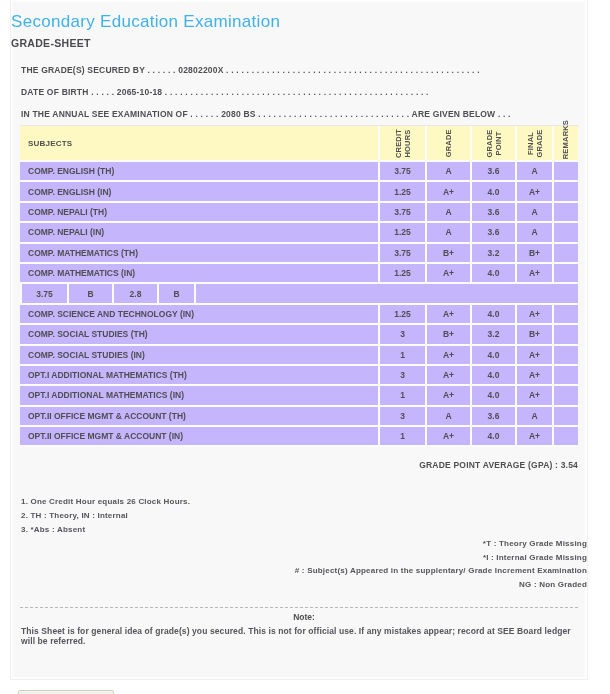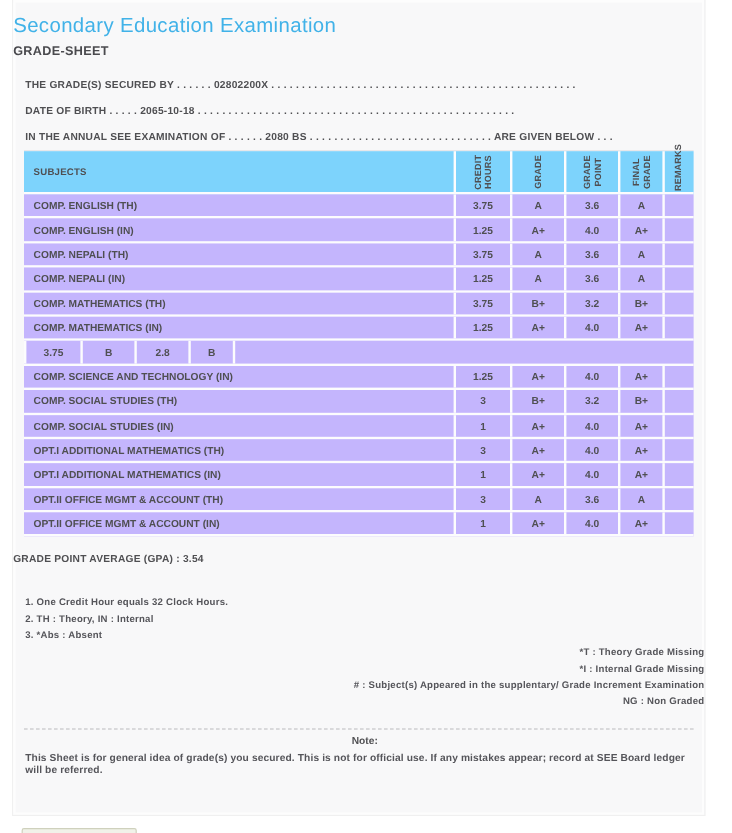--- a/index.html
+++ b/index.html
@@ -9,31 +9,31 @@
           background:#f8f8f9; box-shadow: inset 0 0 0 2px #fdfdfd, 0 0 0 1px #f0f0f0; }
   .title { margin-top:12px; font-size:17px; letter-spacing:.3px;
            color:#41b2e8; font-weight:500; }
   .subtitle { margin-top:5px; text-align:left; font-size:10.5px; font-weight:700;
               color:#4a4a4e; letter-spacing:.3px; }
   .info { margin-top:10px; }
   .info-line { height:22px; line-height:22px; padding:0 10px; font-size:8.5px; font-weight:700;
                color:#4f4f52; white-space:nowrap; overflow:hidden; letter-spacing:.2px; }
   
   .gtable { width:558px; margin-left:9px; border-top:1px solid #e7e7ea; font-size:8.5px; color:#4f4f52; }
-  .g-head { display:flex; height:36px; background:#7dd3fc; border-bottom:2px solid #fcfcfd; }
+  .g-head { display:flex; height:36px; background:#fef9c3; border-bottom:2px solid #fcfcfd; }
   .g-row  { display:flex; height:20.4px; background:#c4b5fd; border-bottom:2px solid #fcfcfd; }
   .c-subj { width:358px; display:flex; align-items:center; padding-left:8px; font-weight:700; }
   .c-cred { width:47px; } .c-grad { width:45px; } .c-gp { width:45px; }
   .c-fin  { width:37px; } .c-rem  { width:26px; }
   .cell   { display:flex; align-items:center; justify-content:center; font-weight:700;
             border-left:2px solid #fcfcfd; }
   .vert   { transform:rotate(-90deg); width:32px; text-align:center; font-size:7.5px;
             line-height:8.5px; font-weight:700; letter-spacing:.2px; }
   .g-head .c-subj { font-size:8px; letter-spacing:.2px; }
-  .gpa-line { margin-top:13px; width:567px; font-size:8.5px; font-weight:700;
+  .gpa-line { margin-top:13px; width:567px; text-align:right; font-size:8.5px; font-weight:700;
               color:#4f4f52; letter-spacing:.2px; }
   .footnotes { margin-top:25px; padding-left:10px; }
   .fn { font-size:8px; font-weight:600; color:#55555a; line-height:13.8px; letter-spacing:.2px; }
   .fn.indent { padding-left:9px;text-align:right; }
   .dash-sep { margin:15px 9px 0 9px; border-top:1.5px dashed #b9b9bd; }
   .note-label { margin-top:4px; padding-left:10px; font-size:8.5px; font-weight:700; color:#4f4f52;text-align:center; }
   .note-text  { margin-top:4px; padding:0 10px; font-size:8.5px; font-weight:700; color:#55555a;
                 letter-spacing:.1px; }
   .bottom-btn { position:absolute; left:18px; top:690px; width:96px; height:26px;
                 background:#f1f2e9; border:1px solid #cfd1bd; border-radius:2px; cursor:pointer; }
@@ -200,21 +200,21 @@
           <div class="cell c-fin">A+</div>
           <div class="cell c-rem"></div>
         </div>
       </div>
   </div>
 
   <div class="gpa-line"><span>GRADE POINT AVERAGE (GPA) :</span>&nbsp;<span>3.54</span></div>
 
   <div class="footnotes">
 
-      <div class="fn">1. One Credit Hour equals 32 Clock Hours.</div>
+      <div class="fn">1. One Credit Hour equals 26 Clock Hours.</div>
 
       <div class="fn">2. TH : Theory, IN : Internal</div>
 
       <div class="fn">3. *Abs : Absent</div>
 
       <div class="fn indent">*T : Theory Grade Missing</div>
 
       <div class="fn indent">*I : Internal Grade Missing</div>
 
       <div class="fn indent"># : Subject(s) Appeared in the supplentary/ Grade Increment Examination</div>

